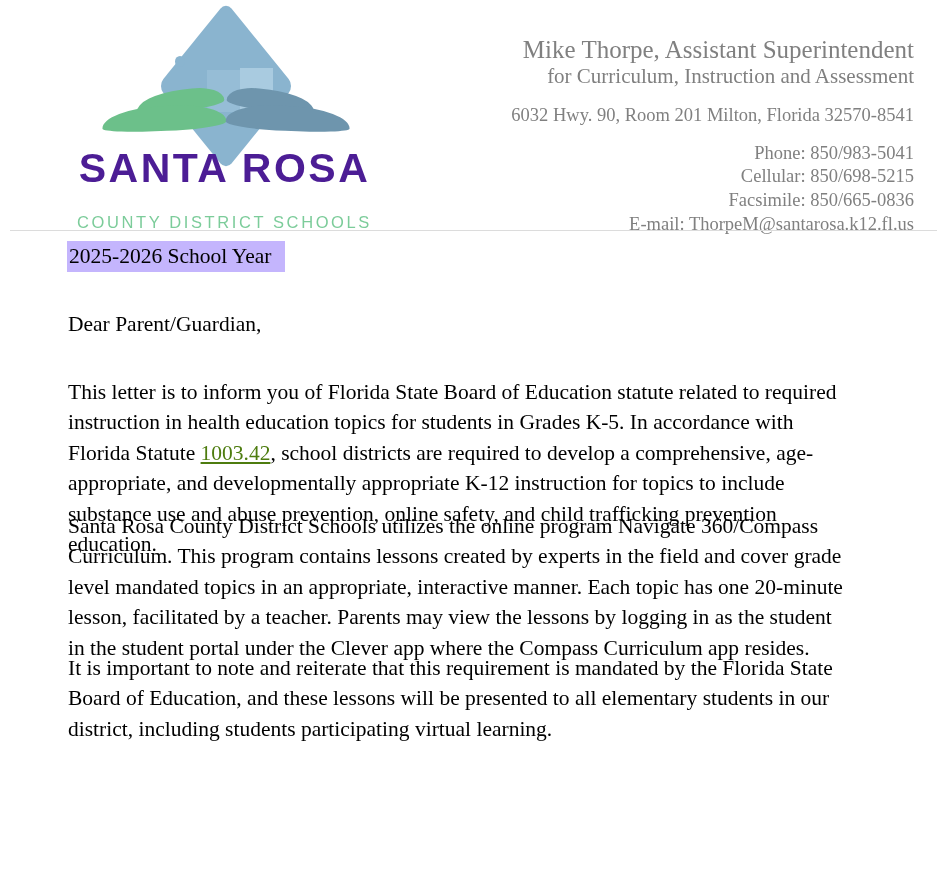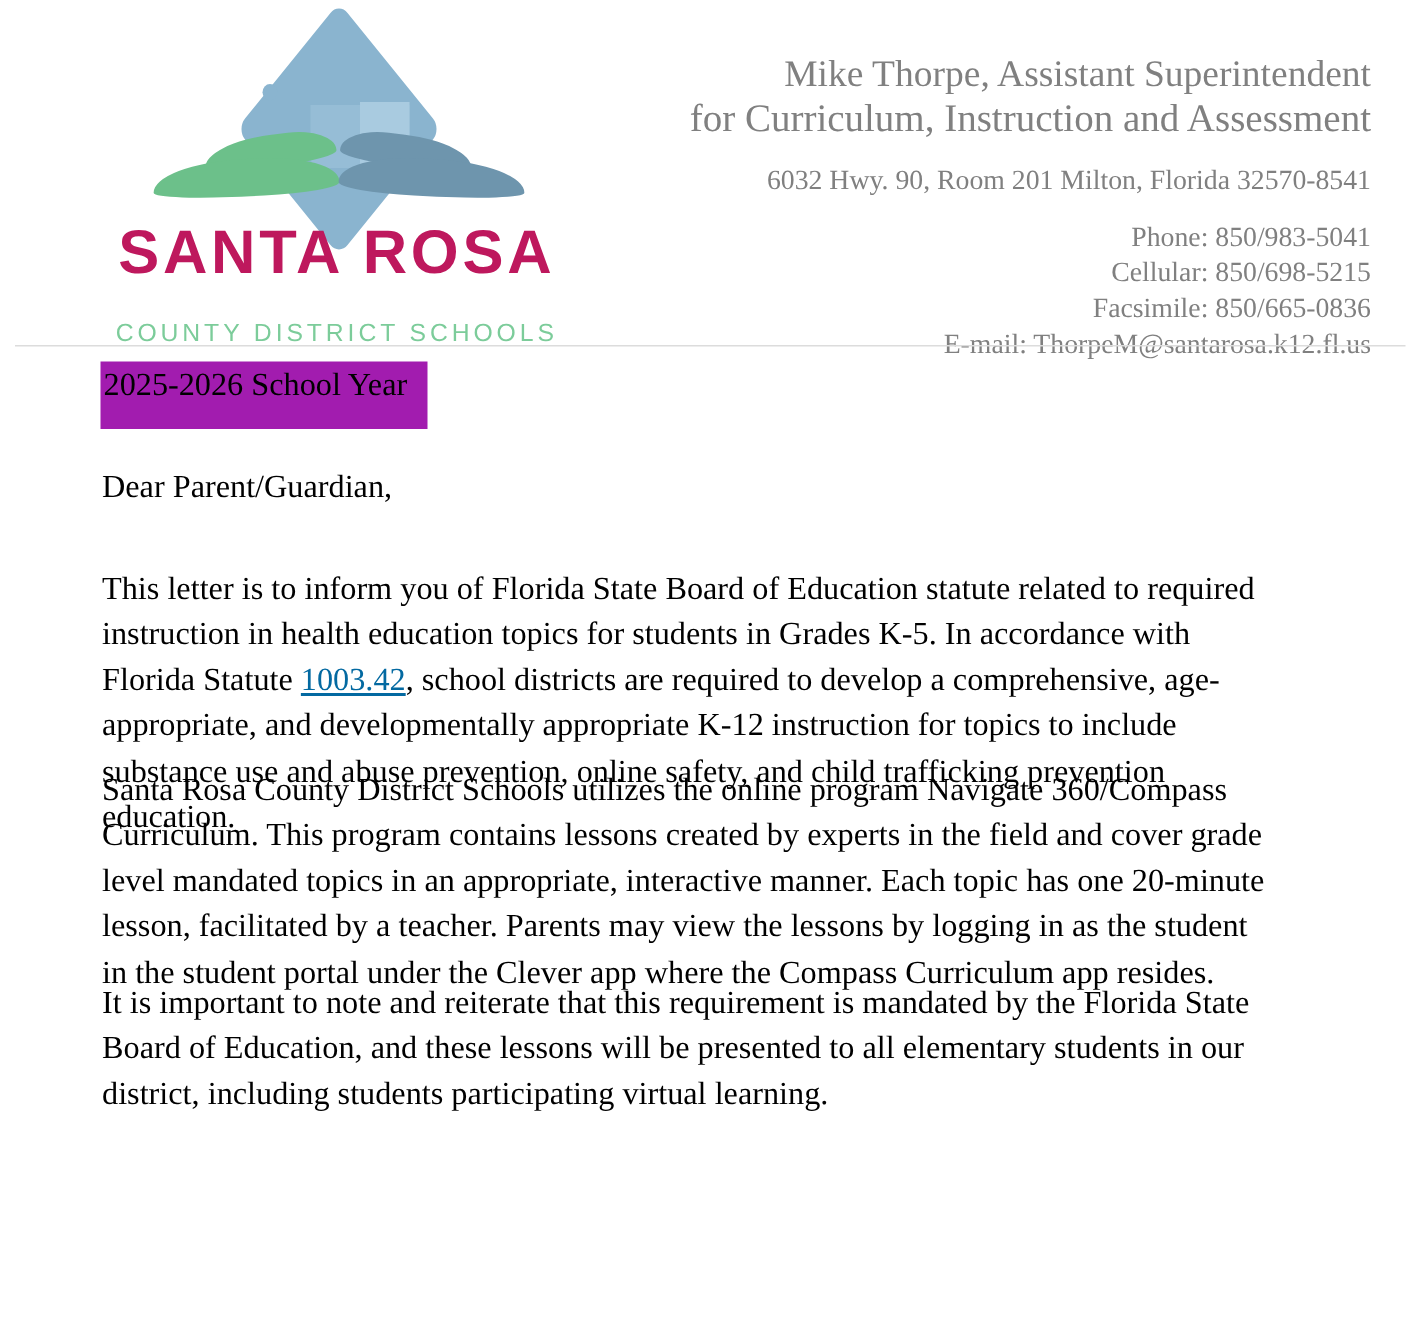--- a/index.html
+++ b/index.html
@@ -114,21 +114,21 @@
     left: 0;
     top: 130px;
     width: 325px;
     text-align: center;
   }
   #logo-title {
     font-family: "Liberation Sans", sans-serif;
     font-weight: bold;
     font-size: 41px;
     letter-spacing: 2.5px;
-    color: #be185d;
+    color: #4c1d95;
     line-height: 1;
   }
   #logo-subtitle {
     font-family: "Liberation Sans", sans-serif;
     font-size: 16.5px;
     letter-spacing: 2.6px;
     color: #7ccc9a;
     line-height: 1;
     margin-top: 25px;
   }
@@ -143,21 +143,21 @@
     color: #808080;
     font-family: "Liberation Serif", serif;
     margin-top: 24px;
   }
   #header-name {
     font-size: 25px;
     line-height: 1.12;
     white-space: nowrap;
   }
   #header-role {
-    font-size: 26px;
+    font-size: 21px;
     line-height: 1.18;
     white-space: nowrap;
   }
   #header-address {
     font-size: 18.5px;
     margin-top: 16px;
     white-space: nowrap;
   }
   #header-phones {
     margin-top: 16px;
@@ -181,22 +181,22 @@
     left: 0;
     top: 231px;
     width: 947px;
   }
   #date-line {
     position: absolute;
     left: 67px;
     top: 10px;
     font-size: 21.5px;
     line-height: 1.25;
-    background: #a21caf;
-    padding: 2px 14px 16px 2px;
+    background: #c4b5fd;
+    padding: 2px 14px 2px 2px;
     white-space: nowrap;
   }
   #salutation {
     position: absolute;
     left: 68px;
     top: 79px;
     font-size: 21.5px;
     line-height: 1.35;
   }
   .body-para {
@@ -204,21 +204,21 @@
     left: 68px;
     width: 778px;
     font-size: 21.5px;
     line-height: 1.42;
     text-align: left;
   }
   #para-1 { top: 124px; }
   #para-2 { top: 258px; }
   #para-3 { top: 400px; }
   .statute-link {
-    color: #0369a1;
+    color: #4d7c0f;
   }
 </style>
 </head>
 <body>
 
 <div id="letterhead">
 
   <div id="logo-block">
     <div id="logo-mark">
       <div class="cap-board"></div>

